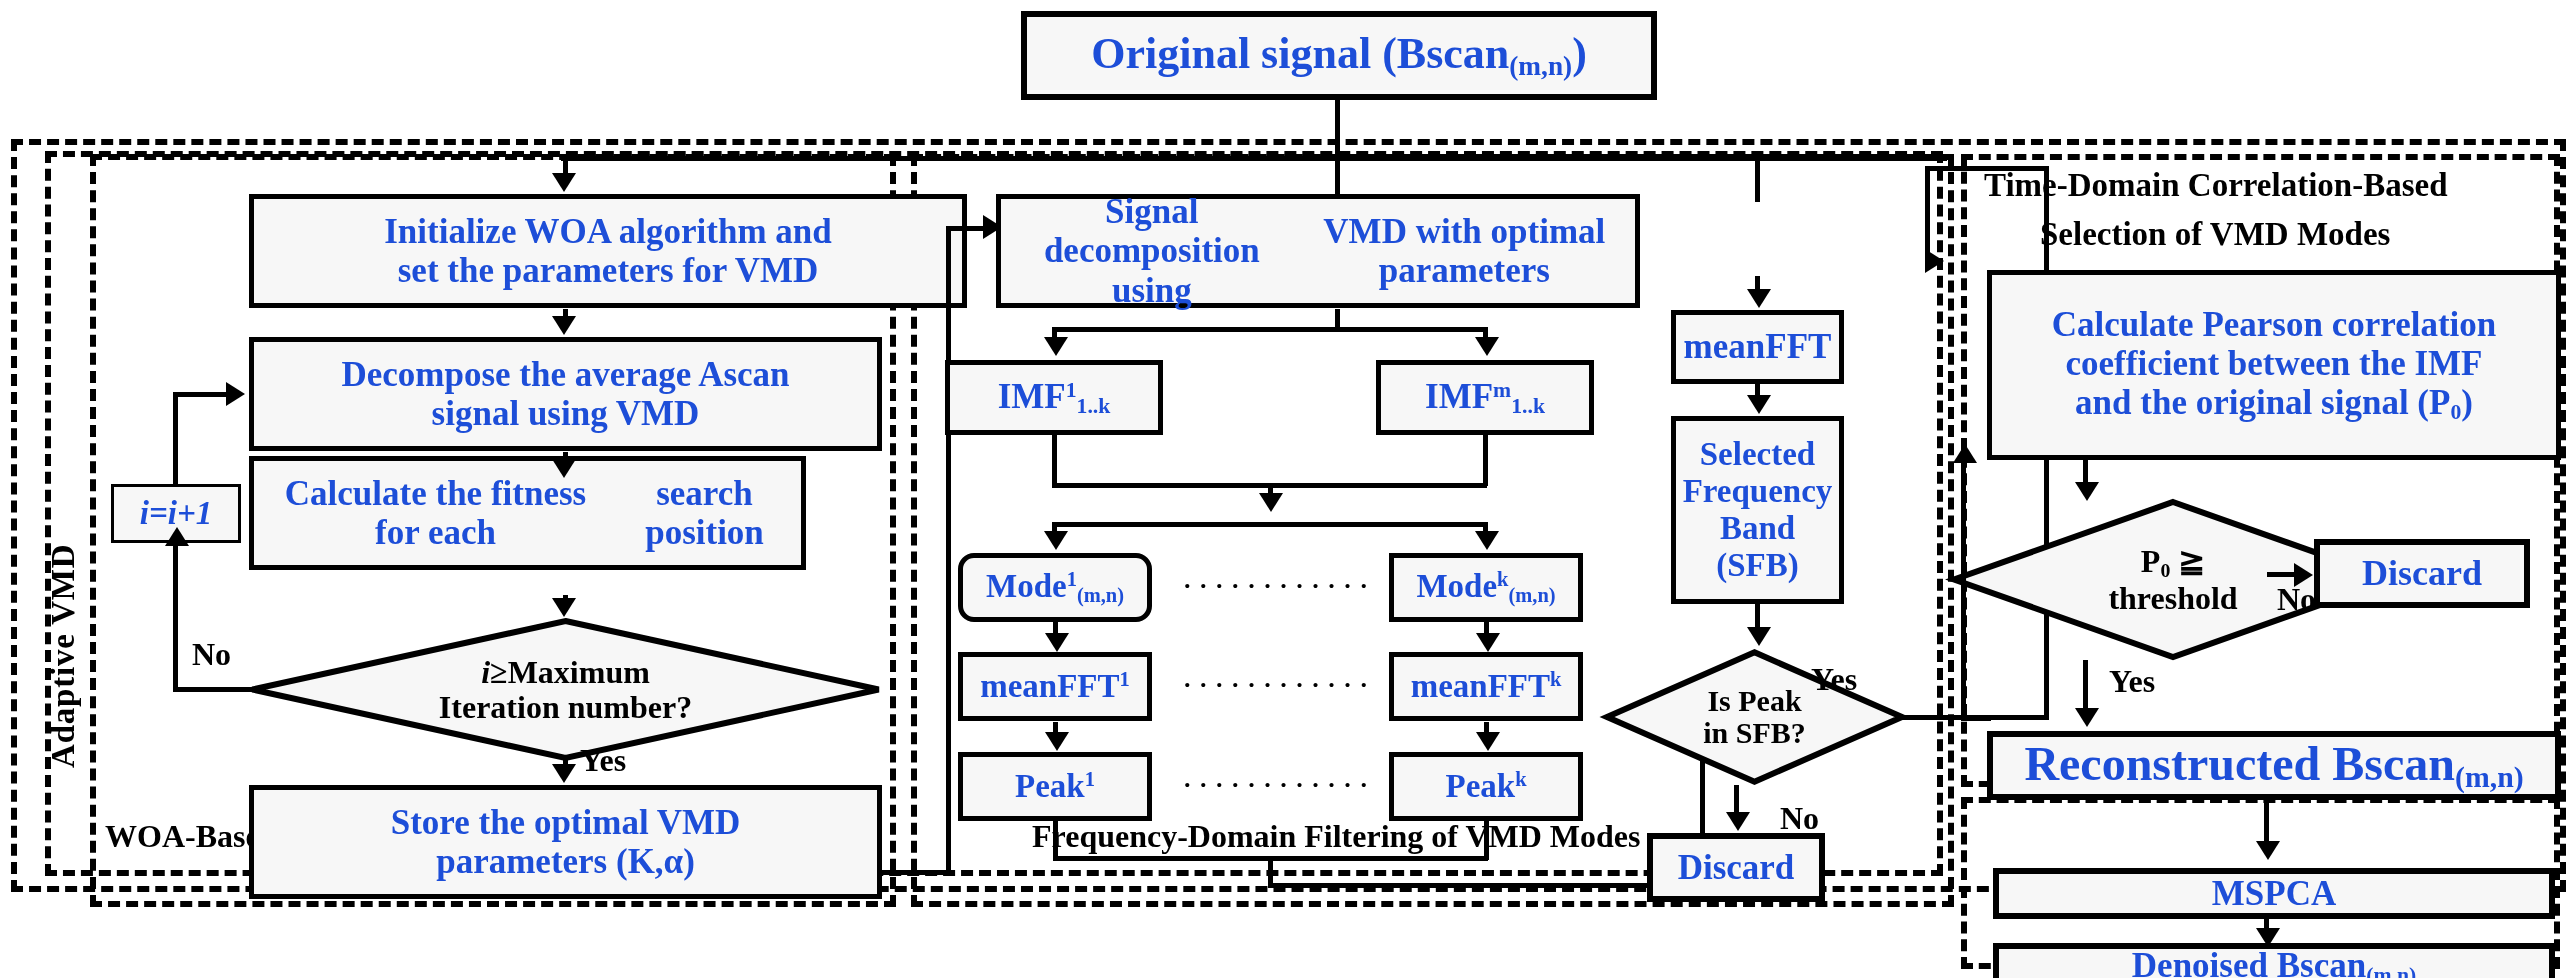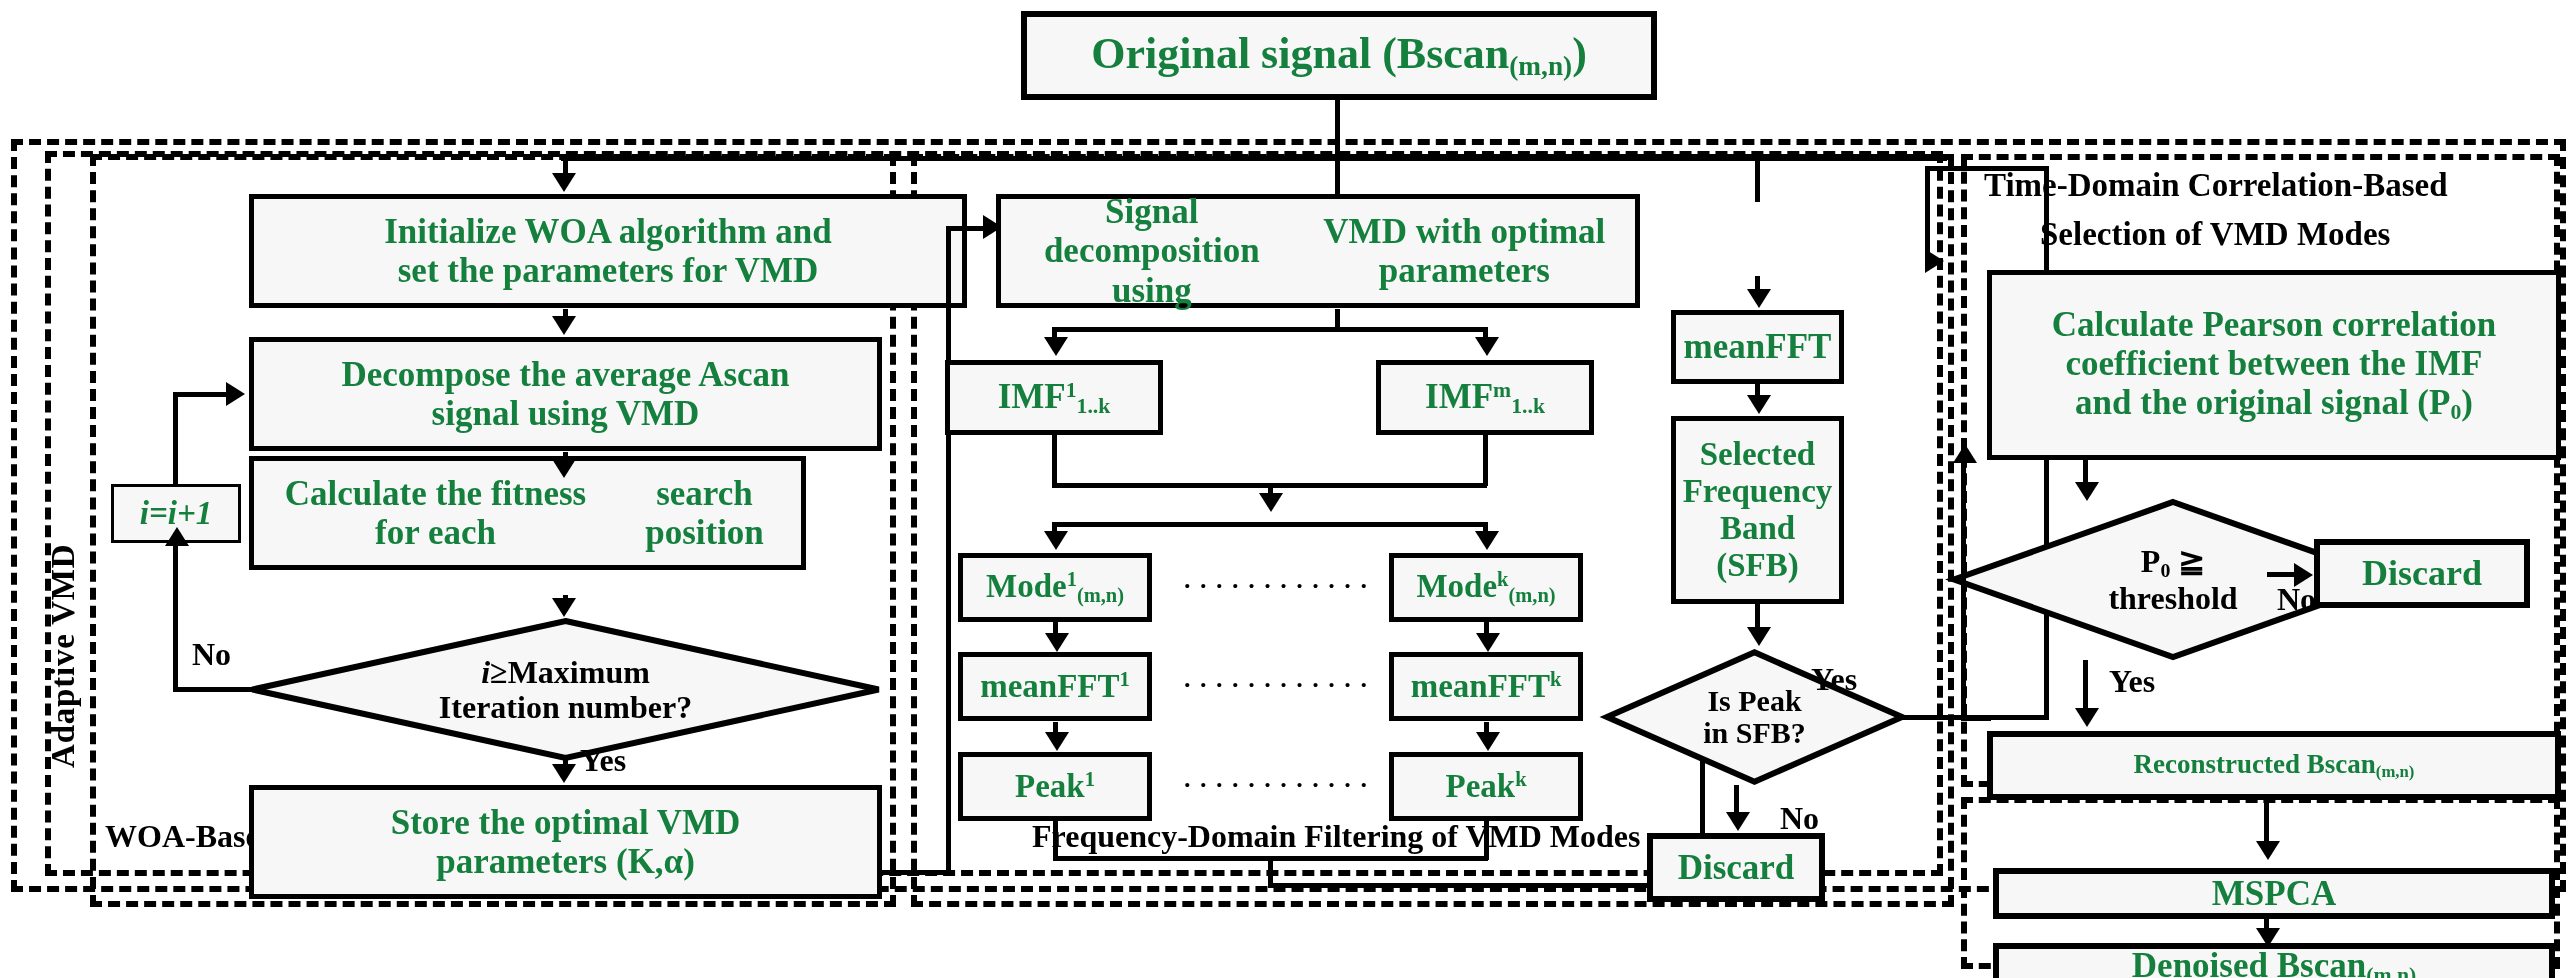--- a/index.html
+++ b/index.html
@@ -2,21 +2,21 @@
 <html style="font-size:12px"><head>
 <meta charset="utf-8">
 <style>
   html,body{margin:0;padding:0;background:#fff;}
   body{font-family:"Liberation Serif", serif;}
   #stage{position:relative;width:2576px;height:978px;background:#fff;overflow:hidden;}
 
   
   .box{position:absolute;box-sizing:border-box;border:5.3px solid #000;background:#f7f7f7;
        display:flex;align-items:center;justify-content:center;text-align:center;
-       font-weight:bold;color:#15803d;line-height:1.12;padding:1.5px 4.5px;}
+       font-weight:bold;color:#1d4ed8;line-height:1.12;padding:1.5px 4.5px;}
   .thin{border-width:3.8px;}
   .thick{border-width:6.8px;}
 
   
   .dashframe{position:absolute;box-sizing:border-box;background:transparent;}
   .d-outer{border:6.8px dashed #000;}
   .d-inner{border:6px dashed #000;}
 
   
   .ln{position:absolute;background:#000;}
@@ -167,21 +167,21 @@
   <div class="ln lnh" style="left:1052px;top:483px;width:435px;height:4.5px;"></div>
   <div class="ln lnv" style="left:1268px;top:483px;width:4.5px;height:15px;"></div>
   <div class="arr arr-d" style="left:1259px;top:493px;"></div>
 
   <div class="ln lnh" style="left:1052px;top:522px;width:435px;height:4.5px;"></div>
   <div class="ln lnv" style="left:1052px;top:522px;width:4.5px;height:12px;"></div>
   <div class="arr arr-d" style="left:1044px;top:531px;"></div>
   <div class="ln lnv" style="left:1483px;top:522px;width:4.5px;height:12px;"></div>
   <div class="arr arr-d" style="left:1475px;top:531px;"></div>
 
-  <div class="box" style="left:958px;top:553px;width:194px;height:69px;font-size:33px;">
+  <div class="box" style="left:958px;top:553px;width:194px;height:69px;font-size:33px;border-radius:16px;">
     <span><span>Mode</span><sup>1</sup><sub>(m,n)</sub></span>
   </div>
   <div class="box" style="left:1389px;top:553px;width:194px;height:69px;font-size:33px;">
     <span><span>Mode</span><sup>k</sup><sub>(m,n)</sub></span>
   </div>
   <div class="dots" style="left:1183px;top:571px;font-size:25.6px;">············</div>
 
   <div class="box" style="left:958px;top:652px;width:194px;height:69px;font-size:33px;">
     <span><span>meanFFT</span><sup>1</sup></span>
   </div>
@@ -279,21 +279,21 @@
 
   <div class="txt" style="left:2277px;top:581px;font-size:32px;">No</div>
   <div class="txt" style="left:2109px;top:663px;font-size:32px;">Yes</div>
 
   <div class="box thick" style="left:2314px;top:539px;width:216px;height:69px;font-size:36px;">
     <span>Discard</span>
   </div>
   <div class="ln lnh" style="left:2267px;top:572px;width:32px;height:4.5px;"></div>
   <div class="arr arr-r" style="left:2294px;top:563px;"></div>
 
-  <div class="box thick" style="left:1987px;top:731px;width:574px;height:69px;font-size:27px;">
+  <div class="box thick" style="left:1987px;top:731px;width:574px;height:69px;font-size:48px;">
     <span><span>Reconstructed Bscan</span><sub>(m,n)</sub></span>
   </div>
   <div class="ln lnv" style="left:2083px;top:660px;width:4.5px;height:54px;"></div>
   <div class="arr arr-d" style="left:2075px;top:708px;"></div>
 
   <div class="ln lnh" style="left:1961px;top:716px;width:30px;height:4.5px;"></div>
   <div class="ln lnv" style="left:1961px;top:461px;width:4.5px;height:258px;"></div>
   <div class="arr arr-u" style="left:1953px;top:444px;"></div>
 
   <div class="ln lnv" style="left:2264px;top:800px;width:4.5px;height:51px;"></div>

